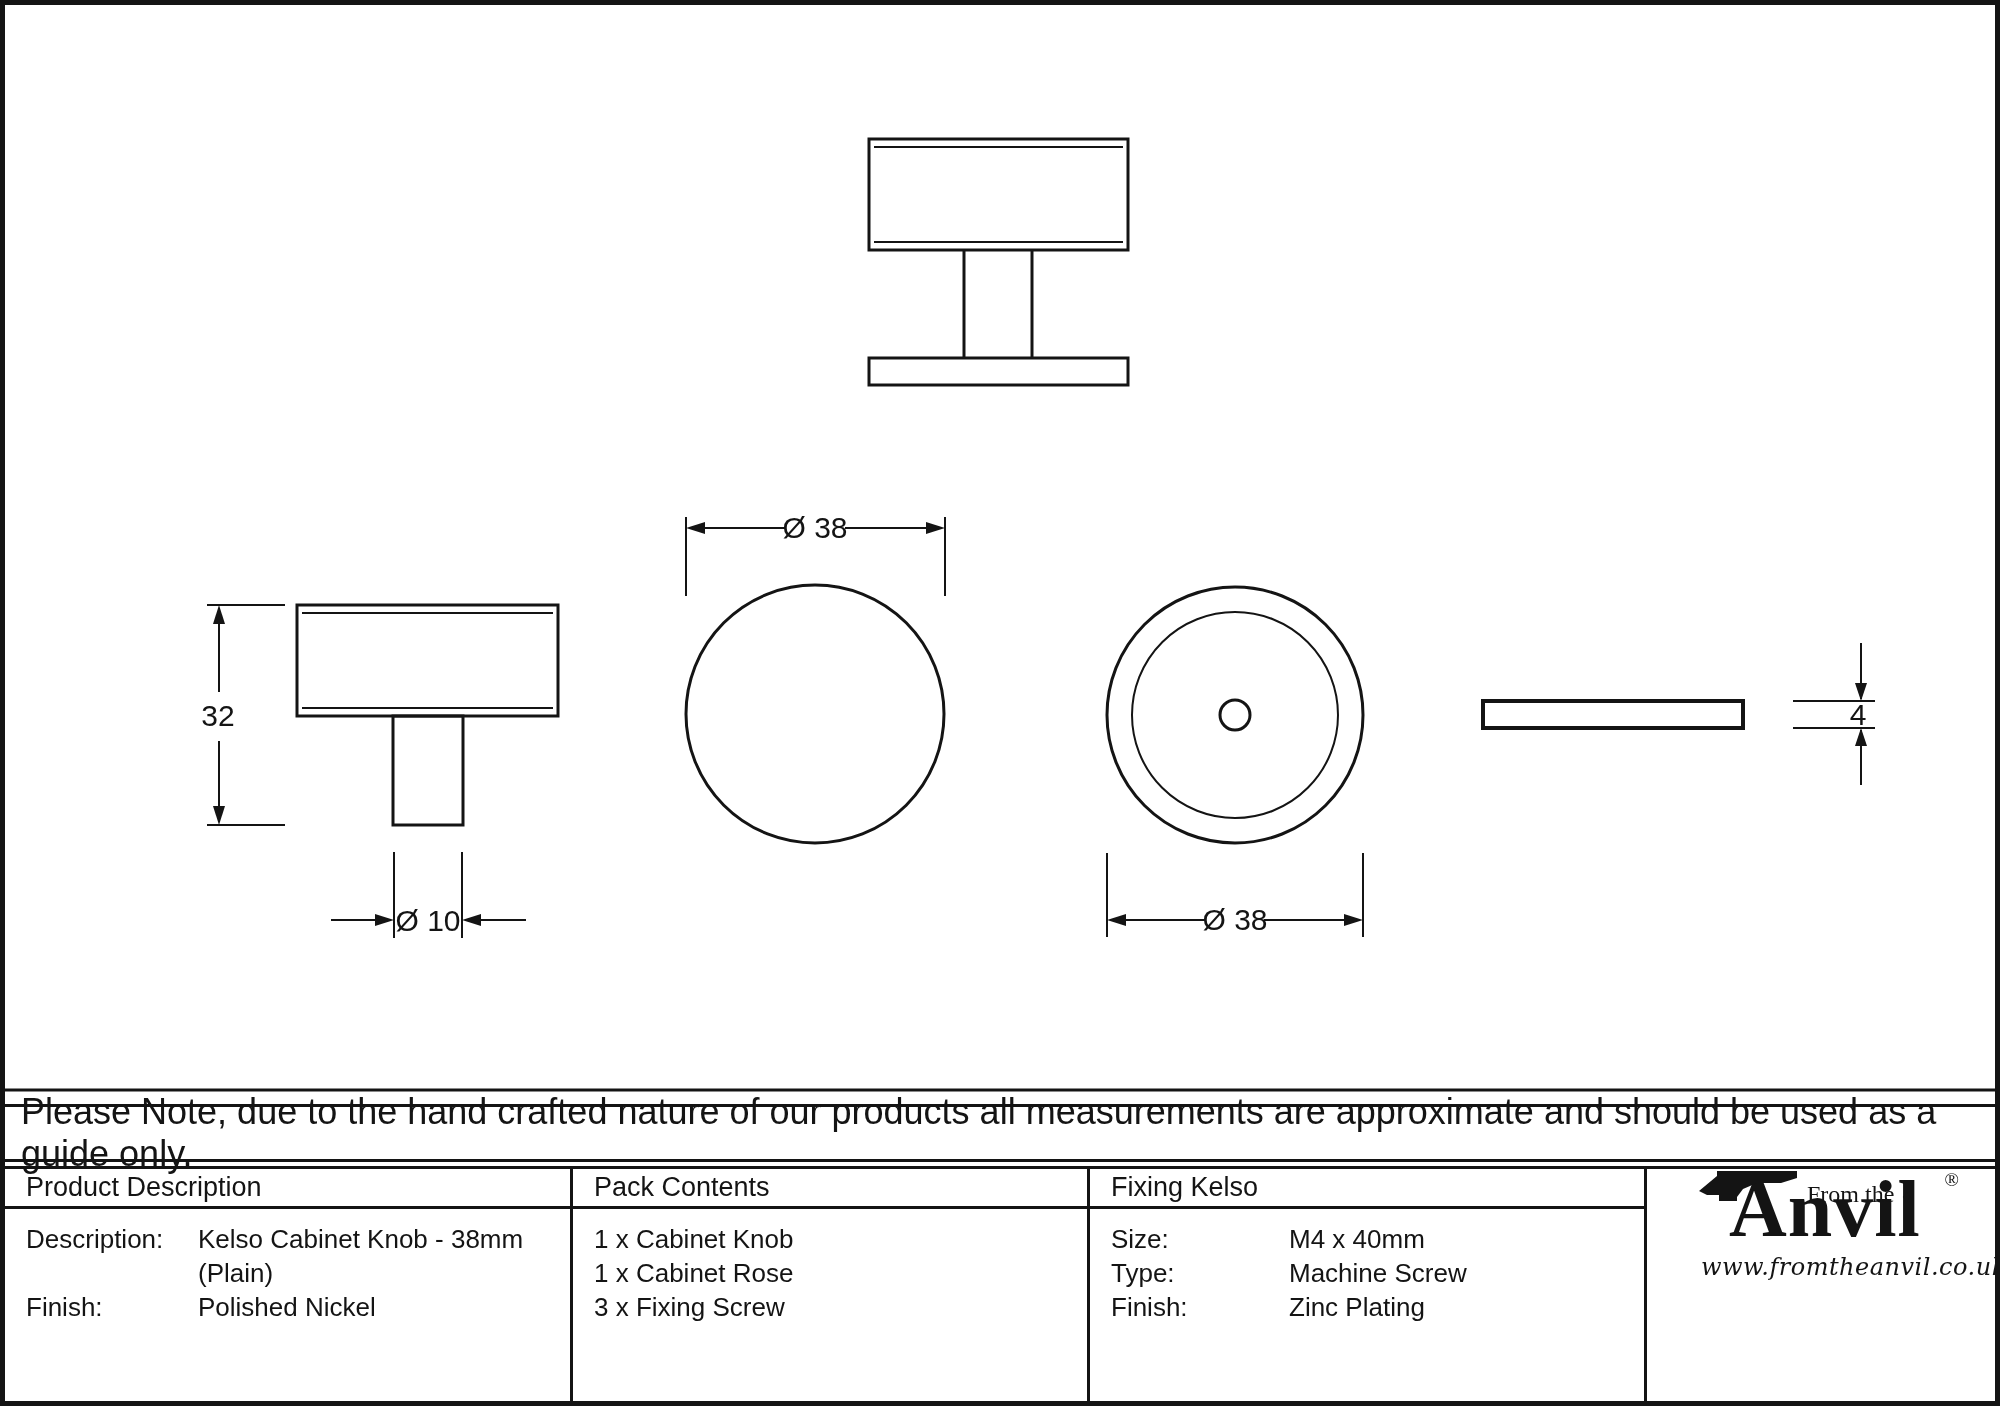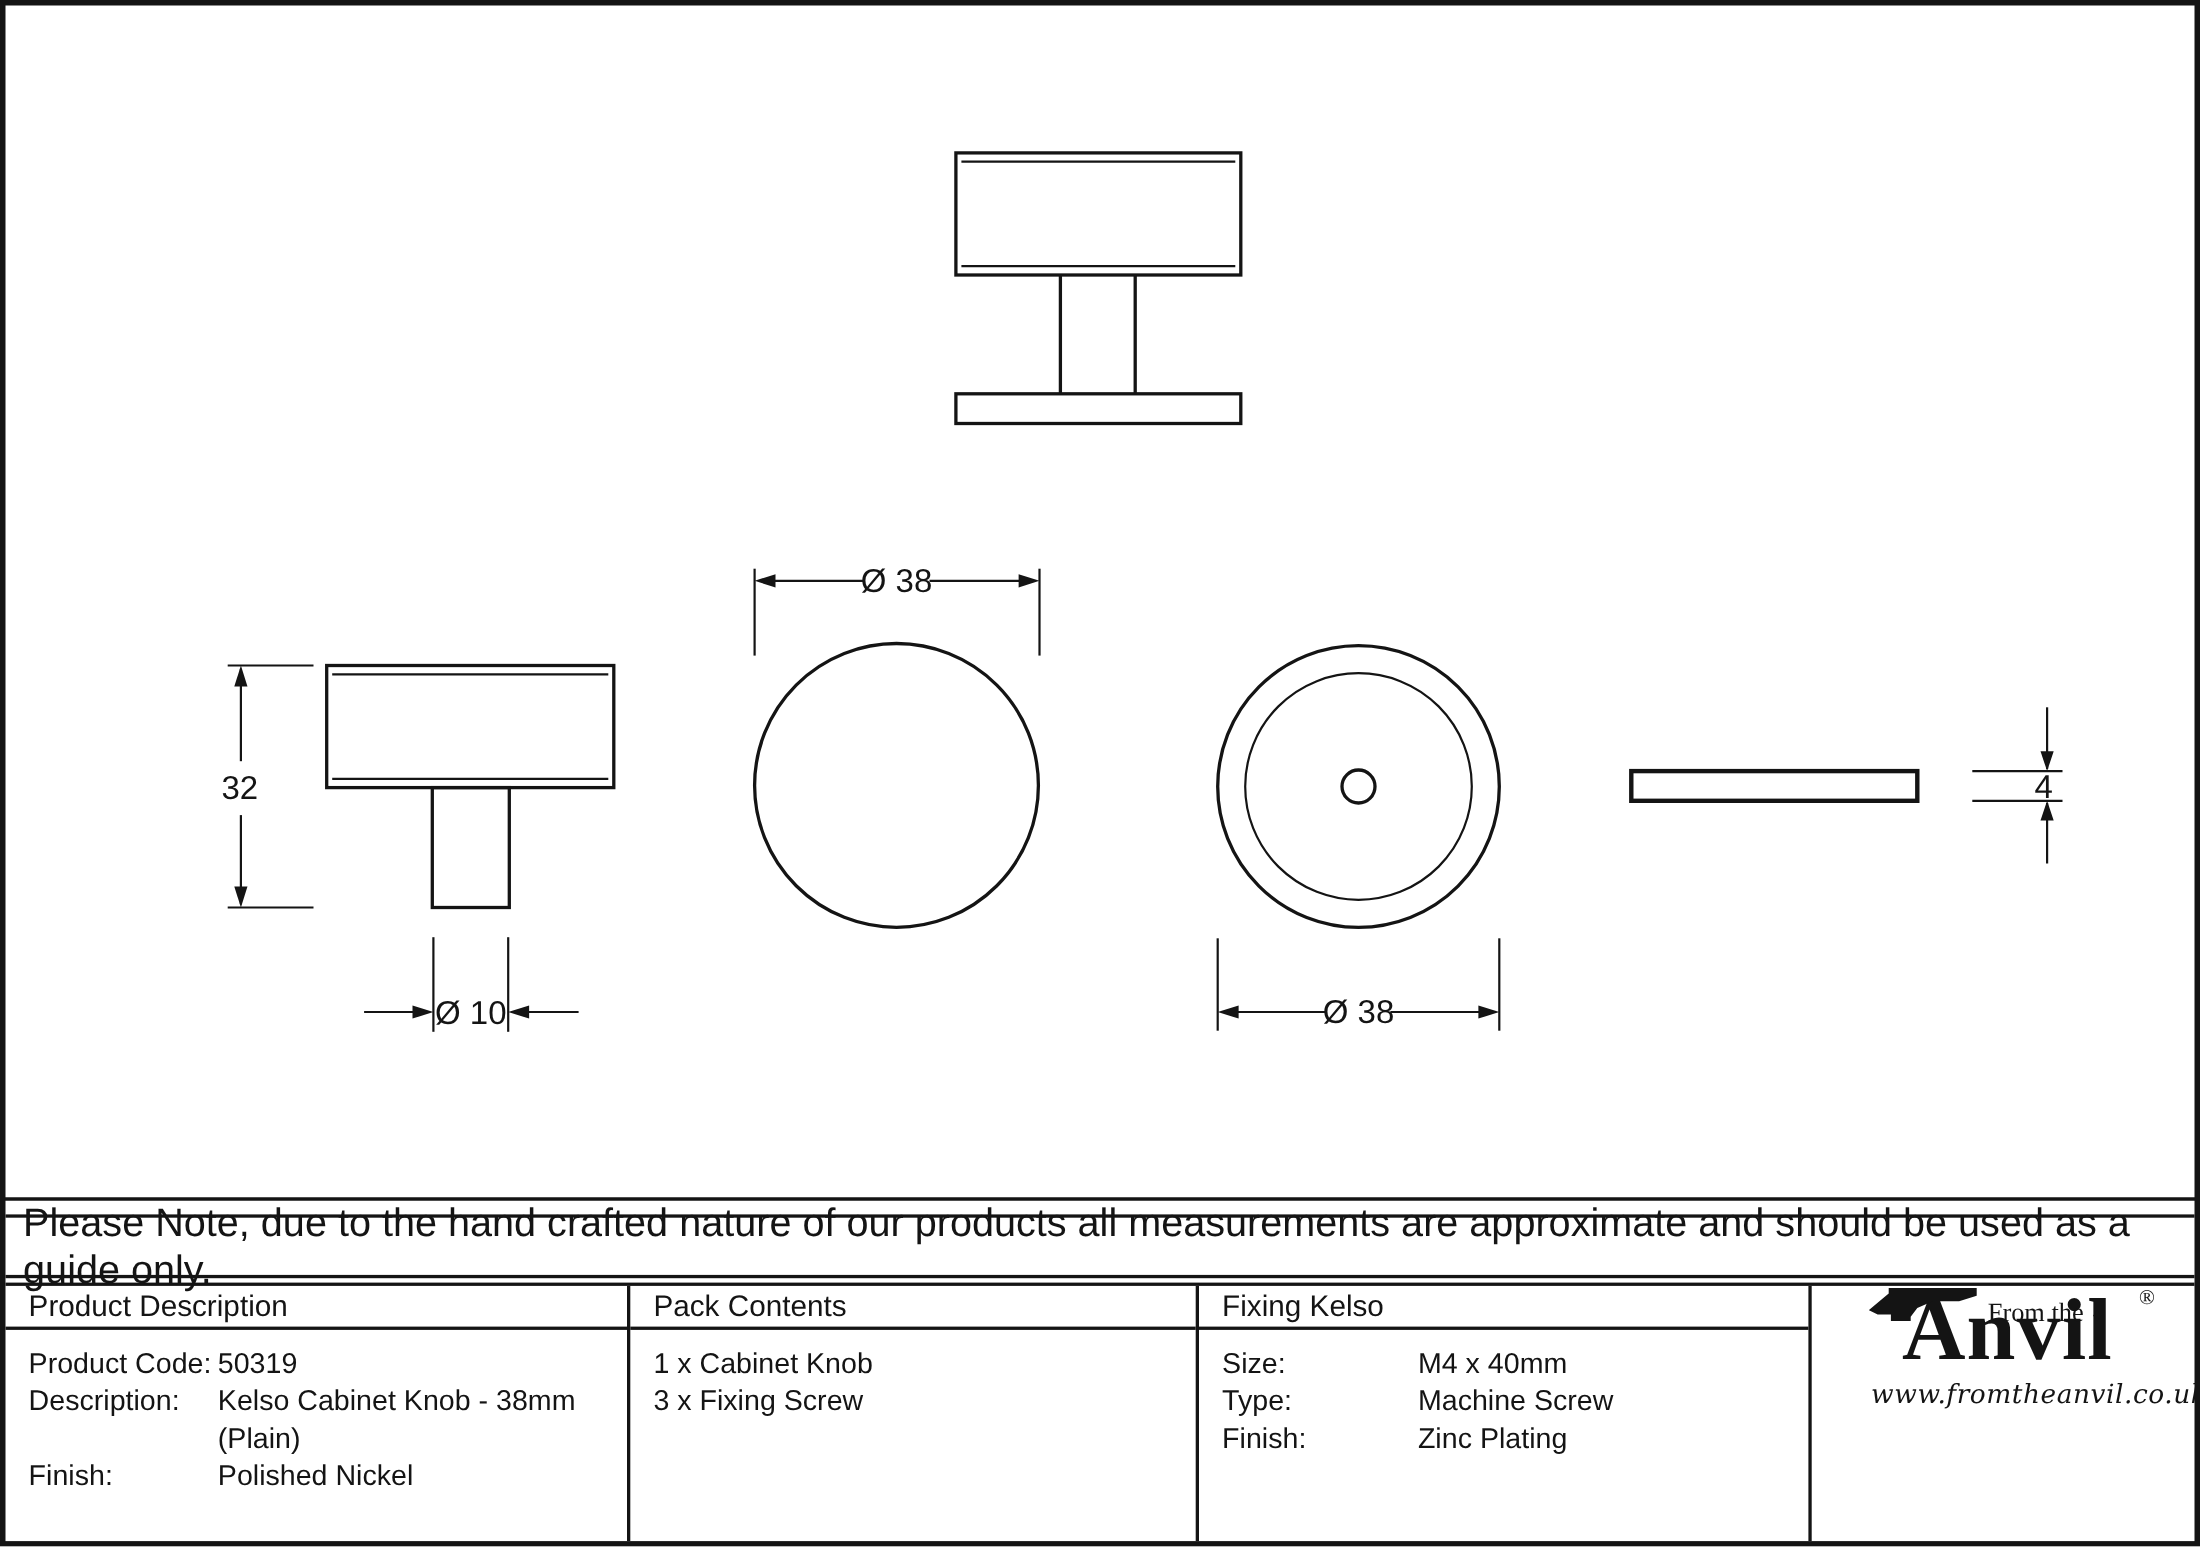--- a/index.html
+++ b/index.html
@@ -142,44 +142,41 @@
 </div>
 
 <div class="spec-table">
 
   <div class="col bordered">
     <div class="col-header">
       <span>Product Description</span>
     </div>
     <div class="col-body">
       <div class="kv-row">
-        <span class="lbl">Product Code:</span>
-        <span class="val">50319</span>
-      </div>
-      <div class="kv-row">
         <span class="lbl">Description:</span>
         <span class="val">Kelso Cabinet Knob - 38mm</span>
       </div>
       <div class="kv-row">
         <span class="lbl"></span>
         <span class="val">(Plain)</span>
       </div>
       <div class="kv-row">
         <span class="lbl">Finish:</span>
         <span class="val">Polished Nickel</span>
       </div>
     </div>
   </div>
 
   <div class="col bordered">
     <div class="col-header">
       <span>Pack Contents</span>
     </div>
     <div class="col-body">
       <div class="list-row">1 x Cabinet Knob</div>
+      <div class="list-row">1 x Cabinet Rose</div>
       <div class="list-row">3 x Fixing Screw</div>
     </div>
   </div>
 
   <div class="col bordered col-fixing">
     <div class="col-header">
       <span>Fixing Kelso</span>
     </div>
     <div class="col-body">
       <div class="kv-row">

